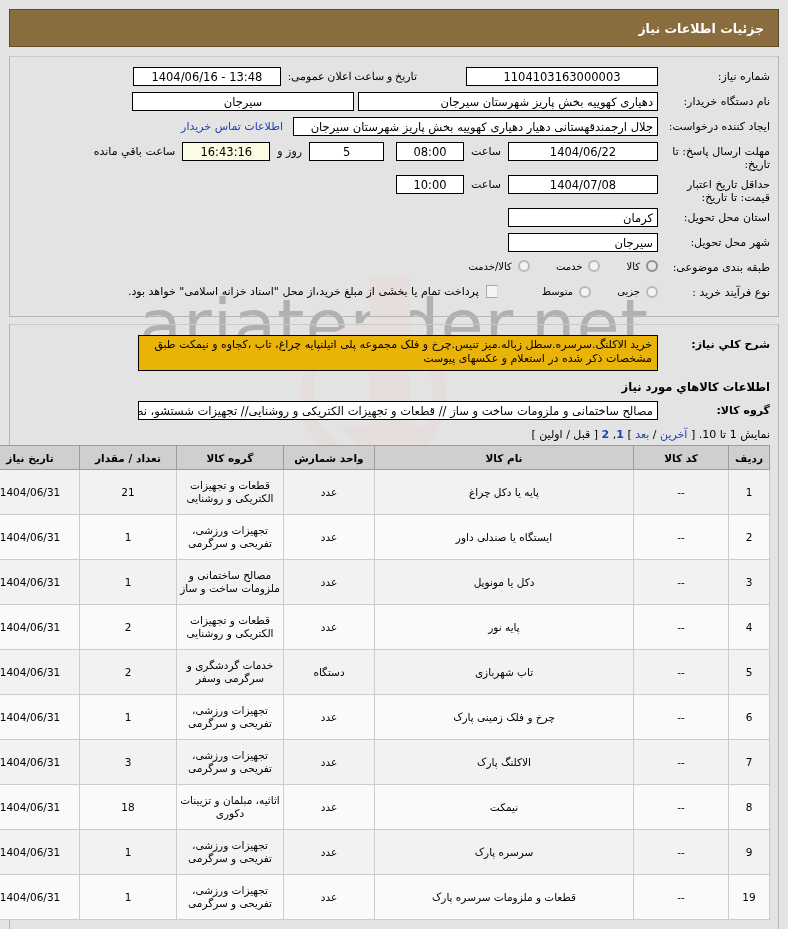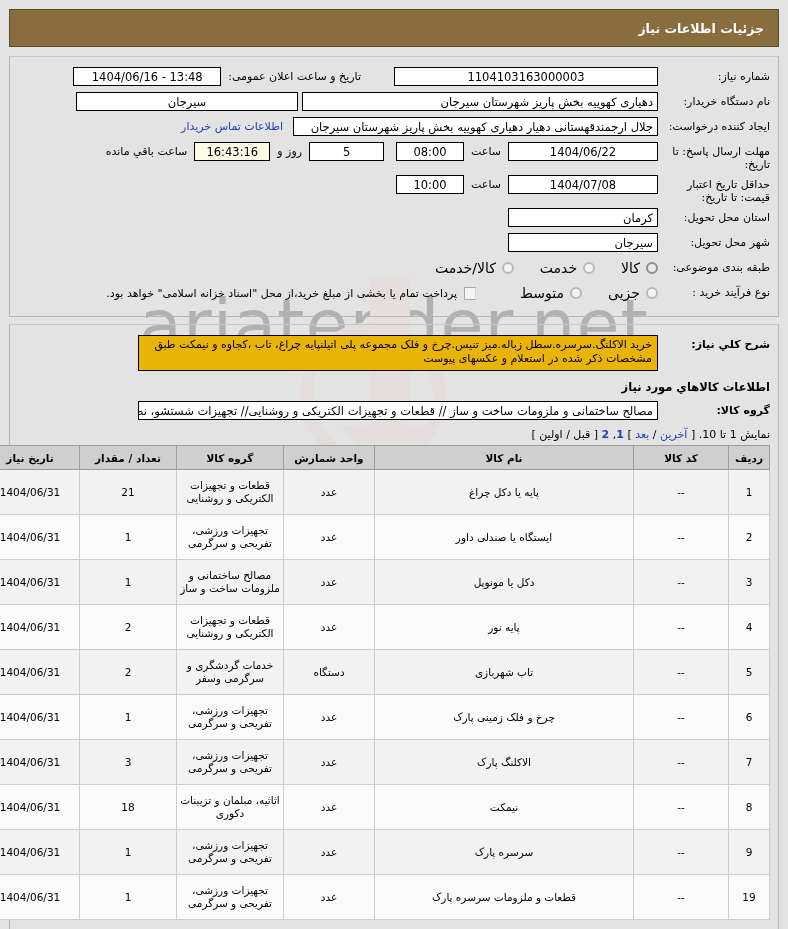--- a/index.html
+++ b/index.html
@@ -117,28 +117,28 @@
     font-size: 11.5px;
     text-align: center;
     padding: 0 4px;
     box-sizing: border-box;
     white-space: nowrap;
     overflow: hidden;
   }
   .ibox.rtl-text { text-align: right; direction: rtl; }
   .ibox.cream { background: #fbfbe6; }
 
-  .w-need-no   { width: 264px; }
-  .w-org       { width: 356px; }
+  .w-need-no   { width: 192px; }
+  .w-org       { width: 300px; }
   .w-creator   { width: 365px; }
   .w-pubdate   { width: 148px; }
   .w-date      { width: 150px; }
   .w-time      { width: 68px; }
   .w-days      { width: 75px; }
-  .w-clock     { width: 76px; }
+  .w-clock     { width: 88px; }
   .w-province  { width: 150px; }
   .w-city      { width: 150px; }
 
   .inline-lbl { padding: 0 7px; font-size: 11px; white-space: nowrap; }
   .link-blue {
     color: #1c42b8;
     font-size: 11px;
     margin-right: 10px;
     cursor: pointer;
     white-space: nowrap;
@@ -149,21 +149,21 @@
     width: 12px; height: 12px;
     border-radius: 50%;
     border: 2px solid #b9b9b9;
     background: #f3f3f3;
     display: inline-block;
     box-sizing: border-box;
     vertical-align: middle;
   }
   .radio.on { border-color: #8f8f8f; background: #e8e8e8; }
   .radio-item { display: flex; align-items: center; margin-left: 26px; }
-  .radio-item .rlabel { margin-right: 6px; font-size: 14px; }
+  .radio-item .rlabel { margin-right: 6px; font-size: 10px; }
   .checkbox {
     width: 12px; height: 13px;
     border: 1px solid #a7a7a7;
     border-right-color: #d8d8d8;
     background: #f4f4f4;
     display: inline-block;
     box-sizing: border-box;
     vertical-align: middle;
   }
 
@@ -252,21 +252,21 @@
 <div id="page-header">
   <span>جزئیات اطلاعات نیاز</span>
 </div>
 
 <div class="panel" id="form-panel">
 
   <div class="frow">
     <div class="flabel">شماره نیاز:</div>
     <div class="fcontrol">
       <div class="ibox w-need-no num">1104103163000003</div>
-      <span class="inline-lbl" style="margin-right:26px;">تاریخ و ساعت اعلان عمومی:</span>
+      <span class="inline-lbl" style="margin-right:42px;font-family:Liberation Serif, serif;">تاریخ و ساعت اعلان عمومی:</span>
       <div class="ibox w-pubdate num">1404/06/16 - 13:48</div>
     </div>
   </div>
 
   <div class="frow">
     <div class="flabel">نام دستگاه خریدار:</div>
     <div class="fcontrol">
       <div class="ibox w-org rtl-text">دهیاری کهوییه بخش پاریز شهرستان سیرجان</div>
       <div class="ibox" style="width:222px;margin-right:4px;">سیرجان</div>
     </div>

